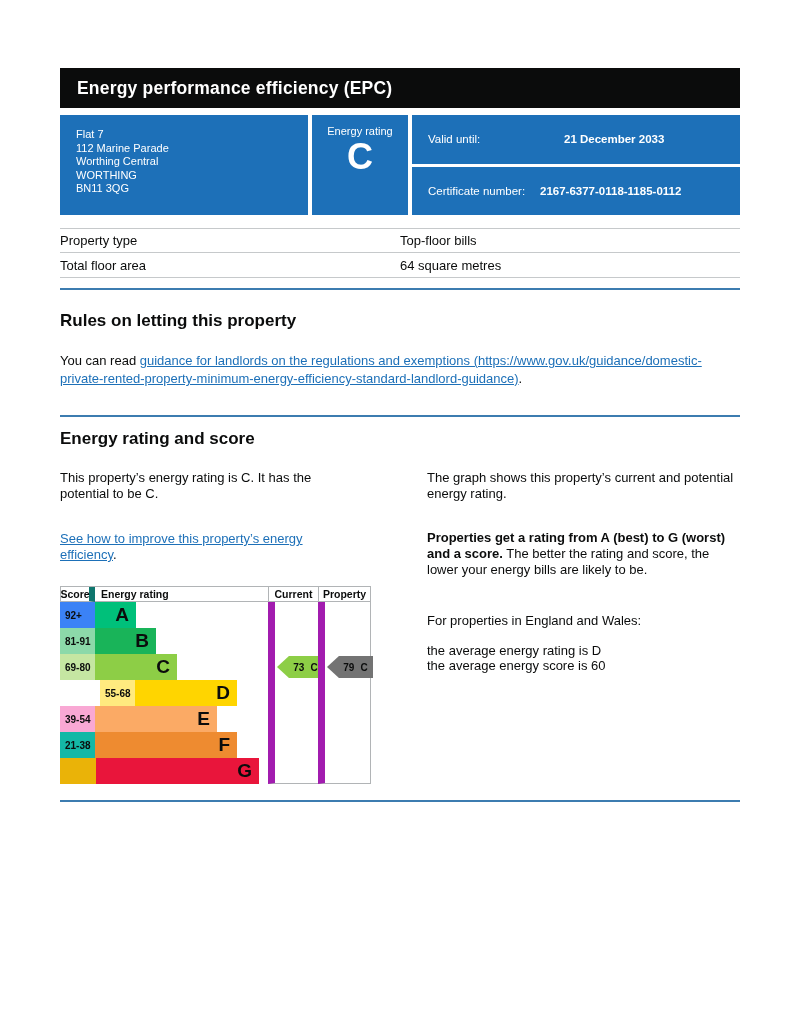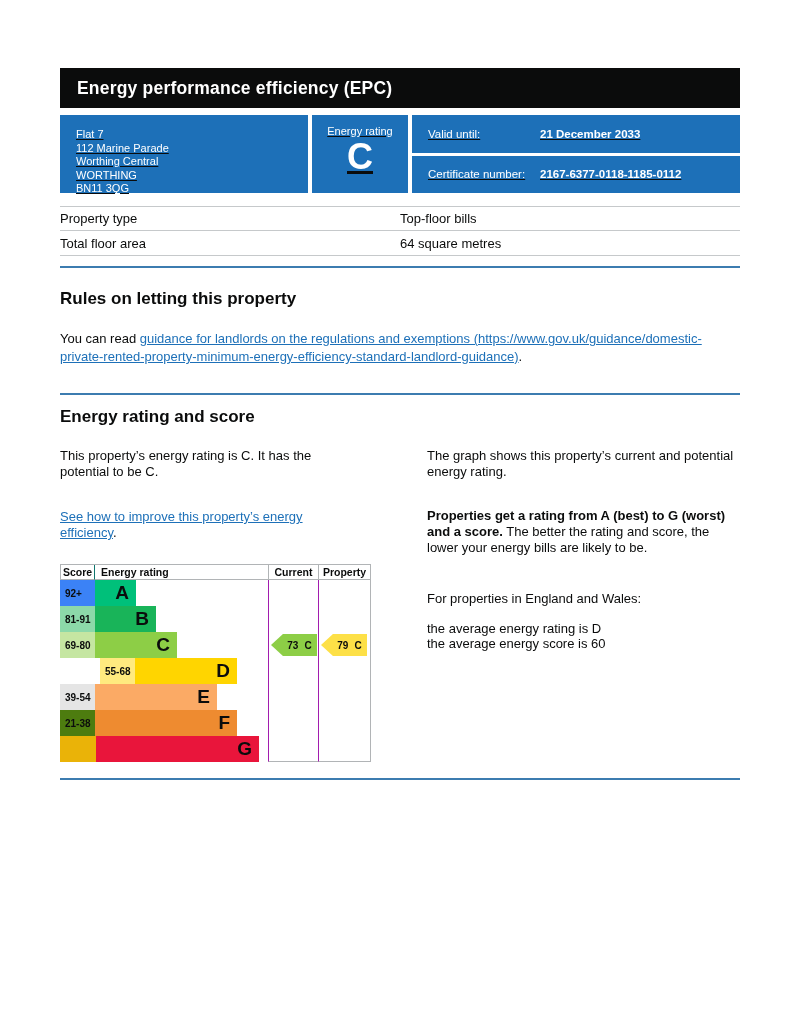--- a/index.html
+++ b/index.html
@@ -14,21 +14,21 @@
   .content { position:absolute; left:60px; top:68px; width:680px; }
 
   
   .masthead {
     height:40px; background:#0b0c0c; color:#fff;
     display:flex; align-items:center; padding-left:17px;
   }
   .masthead h1 { font-size:17.5px; font-weight:bold; letter-spacing:0.2px; }
 
   
-  .summary { margin-top:7px; display:flex; gap:4px; height:78px;text-decoration:underline; }
+  .summary { margin-top:7px; display:flex; gap:4px; height:100px; }
   .summary .box { background:#1d70b8; color:#fff; }
   .addr-box { width:248px; padding:13px 10px 0 16px; font-size:11px; line-height:13.5px; }
   .rating-box { width:96px; text-align:center; padding-top:10px; }
   .rating-box .lbl { font-size:11px; }
   .rating-box .big { font-size:36px; font-weight:bold; line-height:40px; }
   .right-cells { flex:1; display:flex; flex-direction:column; gap:3px; }
   .right-cells .cell { flex:1; display:flex; align-items:center; padding-left:16px; font-size:11.5px; }
   .right-cells .cell .lbl { width:112px; }
   .right-cells .cell .val { font-weight:bold; }
 
@@ -64,37 +64,37 @@
   .col-right .p2 { margin-top:29px; line-height:16px; }
   .col-right .p3 { margin-top:35px; }
   .col-right .p4 { margin-top:14px; }
 
   
   .epc { margin-top:23px; width:311px; }
   .epc-head { display:flex; height:16px; border-top:1px solid #b1b4b6; }
   .hc { border-bottom:1px solid #b1b4b6; font-weight:bold; font-size:10.5px;
         display:flex; align-items:center; }
   .hc-score     { width:35px; justify-content:center;
-                  border-left:1px solid #b1b4b6; border-right:1px solid #0f766e; }
+                  border-left:1px solid #b1b4b6; border-right:6px solid #0f766e; }
   .hc-rating    { width:173px; padding-left:6px; }
   .hc-current   { width:50px; justify-content:center; border-left:1px solid #b1b4b6; }
   .hc-potential { width:53px; justify-content:center;
                   border-left:1px solid #b1b4b6; border-right:1px solid #b1b4b6; }
 
   .epc-body { position:relative; height:182px; }
   .band-row { display:flex; height:26px; }
   .score-cell { width:35px; padding-left:5px; display:flex; align-items:center;
                 font-weight:bold; font-size:10px; }
   .bar { height:26px; display:flex; align-items:center; justify-content:flex-end;
          padding-right:7px; font-weight:bold; font-size:19px; }
   .bw0{width:41px} .bw1{width:61px} .bw2{width:82px} .bw3{width:102px}
   .bw4{width:122px} .bw5{width:142px} .bw6{width:163px}
 
   .ovl { position:absolute; top:0; bottom:0;
-         border-left:1px solid #a21caf; border-bottom:1px solid #b1b4b6; }
+         border-left:7px solid #a21caf; border-bottom:1px solid #b1b4b6; }
   .ovl-current   { left:208px; width:50px; }
   .ovl-potential { left:258px; width:53px; border-right:1px solid #b1b4b6; }
   .arrow { position:absolute; top:54px; left:2px; width:46px; height:22px;
            clip-path:polygon(0 50%, 26% 0, 100% 0, 100% 100%, 26% 100%);
            display:flex; align-items:center; justify-content:center;
            padding-left:11px; gap:6px; font-weight:bold; font-size:10px; }
   .bold { font-weight:bold; }
 </style>
 </head>
 <body>
@@ -111,21 +111,21 @@
       <div>112 Marine Parade</div>
       <div>Worthing Central</div>
       <div>WORTHING</div>
       <div>BN11 3QG</div>
     </div>
     <div class="box rating-box" style="background: rgb(29, 112, 184);">
       <div class="lbl">Energy rating</div>
       <div class="big">C</div>
     </div>
     <div class="right-cells">
-      <div class="box cell" style="background: rgb(29, 112, 184);">
+      <div class="box cell" style="background: rgb(29, 112, 184); gap: 24px;">
         <span class="lbl">Valid until:</span>
         <span class="val">21 December 2033</span>
       </div>
       <div class="box cell" style="background: rgb(29, 112, 184);">
         <span class="lbl">Certificate number:</span>
         <span class="val">2167-6377-0118-1185-0112</span>
       </div>
     </div>
   </div>
 
@@ -175,40 +175,40 @@
           </div>
           <div class="band-row">
             <div class="score-cell" style="background: rgb(197, 230, 162);">69-80</div>
             <div class="bar bw2" style="background: rgb(141, 206, 70);">C</div>
           </div>
           <div class="band-row">
             <div class="score-cell" style="background: rgb(255, 234, 127); margin-left: 40px;">55-68</div>
             <div class="bar bw3" style="background: rgb(255, 213, 0);">D</div>
           </div>
           <div class="band-row">
-            <div class="score-cell" style="background: #e5e5e5;">39-54</div>
+            <div class="score-cell" style="background: #f9a8d4;">39-54</div>
             <div class="bar bw4" style="background: rgb(251, 170, 101);">E</div>
           </div>
           <div class="band-row">
-            <div class="score-cell" style="background: #4d7c0f;">21-38</div>
+            <div class="score-cell" style="background: #14b8a6;">21-38</div>
             <div class="bar bw5" style="background: rgb(238, 139, 48);">F</div>
           </div>
           <div class="band-row">
             <div class="score-cell" style="background: #eab308; padding-left: 36px;">1-20</div>
             <div class="bar bw6" style="background: rgb(233, 21, 59);">G</div>
           </div>
 
           <div class="ovl ovl-current">
             <div class="arrow" style="background: rgb(141, 206, 70);">
               <span>73</span>
               <span>C</span>
             </div>
           </div>
           <div class="ovl ovl-potential">
-            <div class="arrow" style="background: #fde047;">
+            <div class="arrow" style="background: #737373;">
               <span>79</span>
               <span>C</span>
             </div>
           </div>
 
         </div>
       </div>
     </div>
 
     <div class="col-right">

